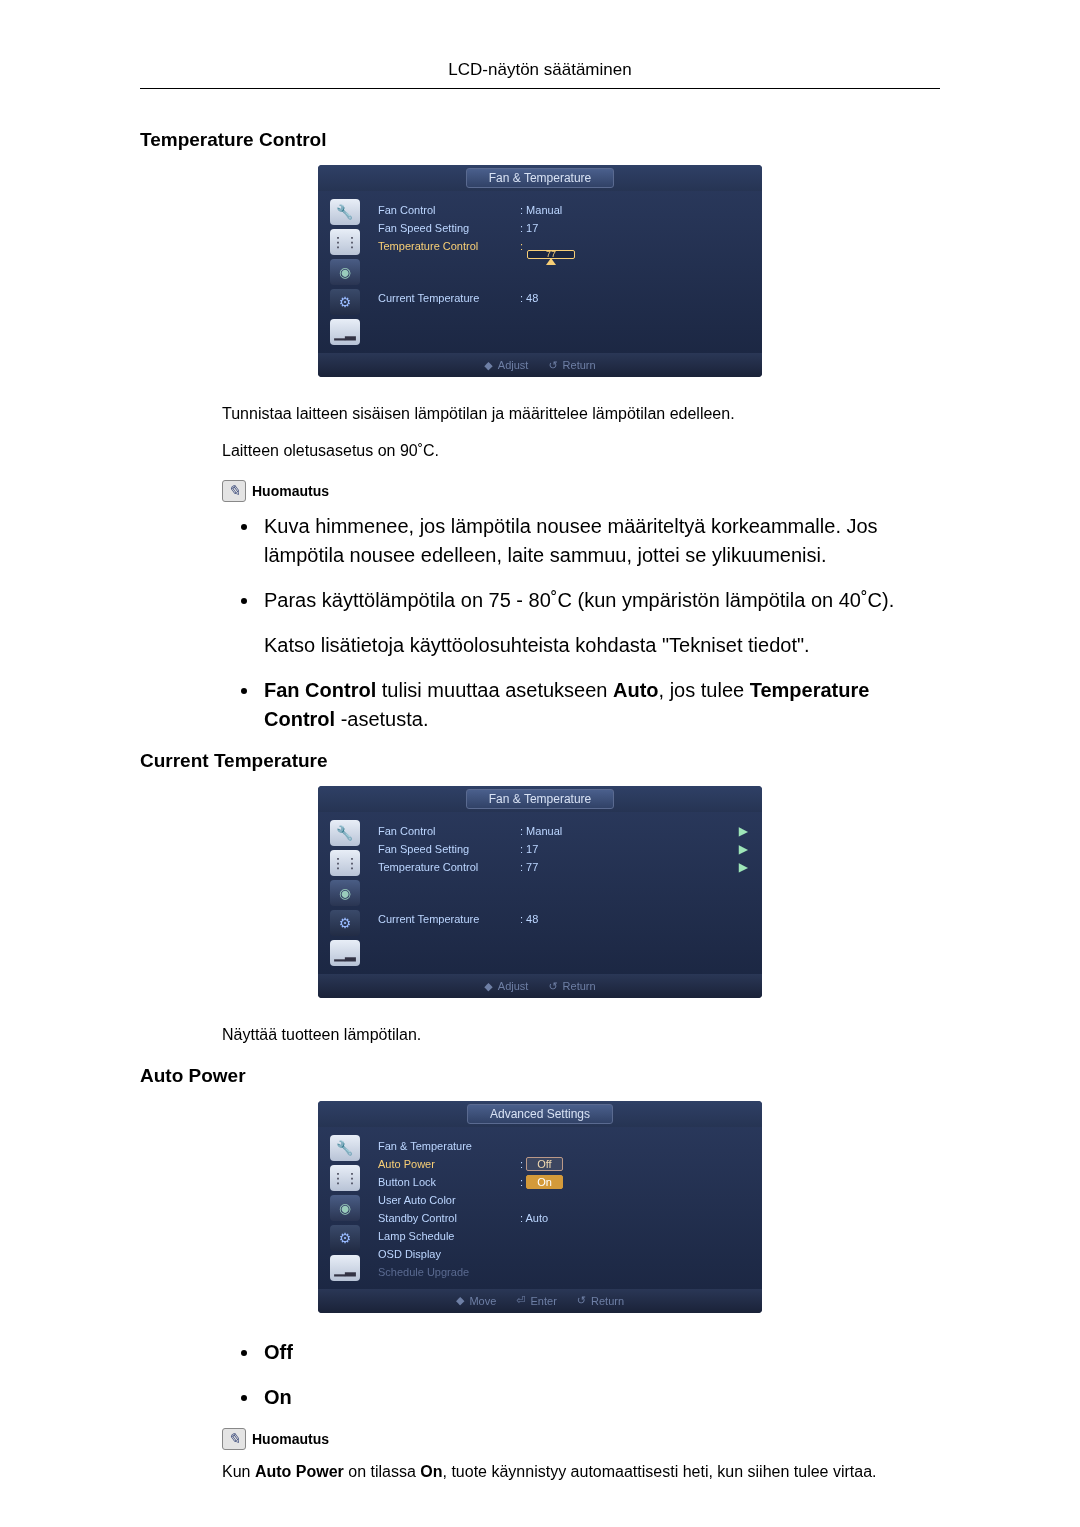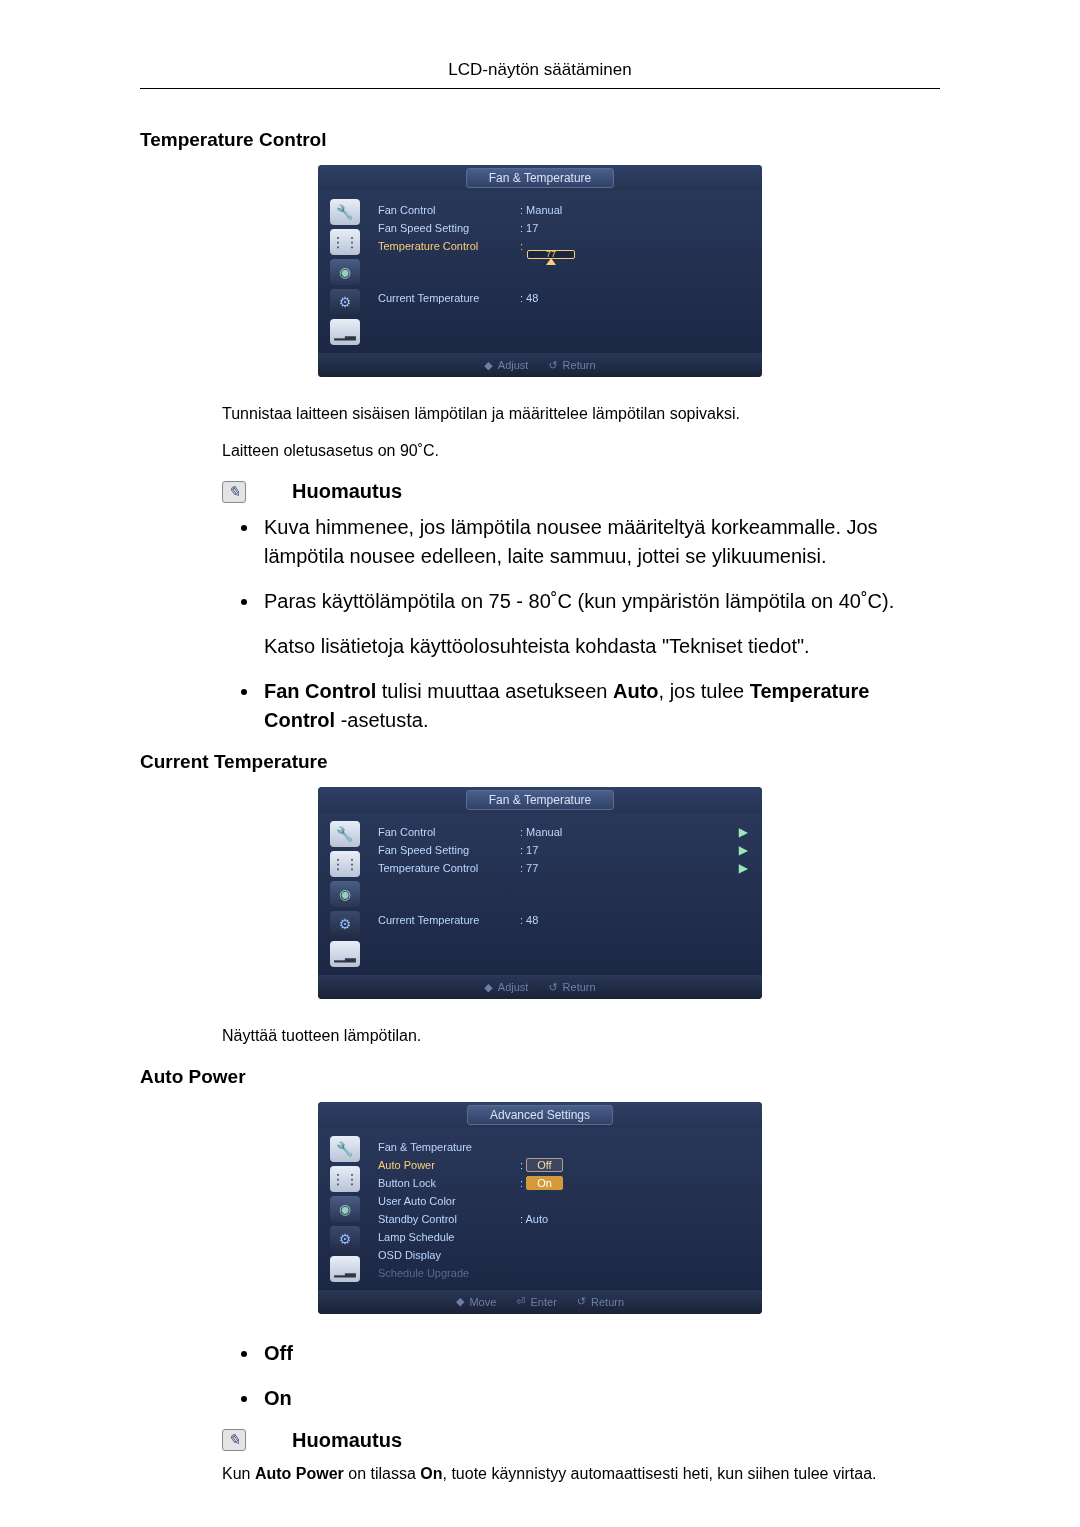--- a/index.html
+++ b/index.html
@@ -190,21 +190,21 @@
     margin-bottom:10px;
   }
   .note-icon {
     width:24px; height:22px;
     border:1px solid #888;
     background:#e4e4e4;
     border-radius:3px;
     display:flex;align-items:center;justify-content:center;
     font-size:15px;color:#3b4a7a;font-style:italic;
   }
-  .note-label { font-weight:bold; font-size:20px;margin-left:40px;}
+  .note-label { font-weight:bold; font-size:14px;}
   ul.bullets {
     list-style: disc;
     margin-left: 120px;
     font-size:20px;
     line-height:1.45;
   }
   ul.bullets li { margin-bottom: 16px; padding-left:4px;}
   ul.bullets li .para2 { display:block; margin-top:16px;}
   .body-text2 {
     font-size:16px;
@@ -269,21 +269,21 @@
             <span>Adjust</span>
           </span>
         <span class="fgroup">
             <span class="fglyph">↺</span>
             <span>Return</span>
           </span>
       </div>
     </div>
   </div>
 
-  <div class="body-text">Tunnistaa laitteen sisäisen lämpötilan ja määrittelee lämpötilan sopivaksi.</div>
+  <div class="body-text">Tunnistaa laitteen sisäisen lämpötilan ja määrittelee lämpötilan edelleen.</div>
   <div class="body-text" style="margin-top:-4px;">Laitteen oletusasetus on 90˚C.</div>
 
   <div class="note-row">
     <div class="note-icon">✎</div>
     <span class="note-label">Huomautus</span>
   </div>
 
   <ul class="bullets">
     <li><span>Kuva himmenee, jos lämpötila nousee määriteltyä korkeammalle. Jos lämpötila nousee edelleen, laite sammuu, jottei se ylikuumenisi.</span></li>
     <li>

